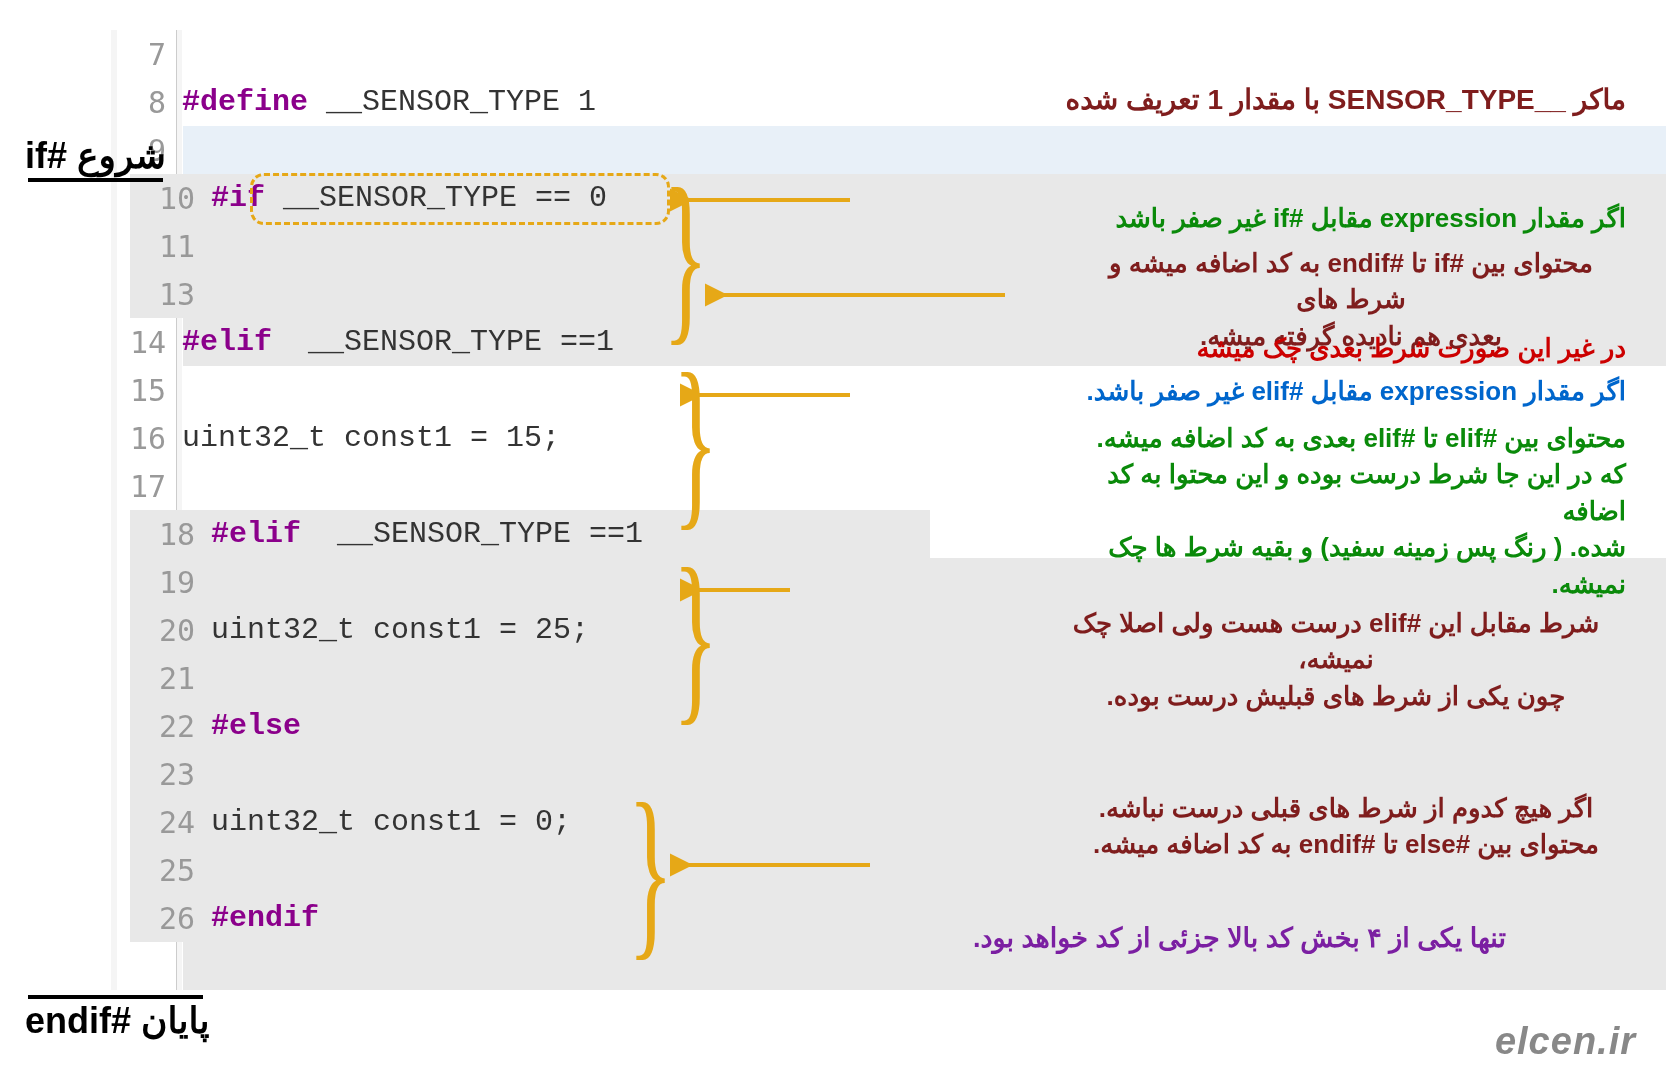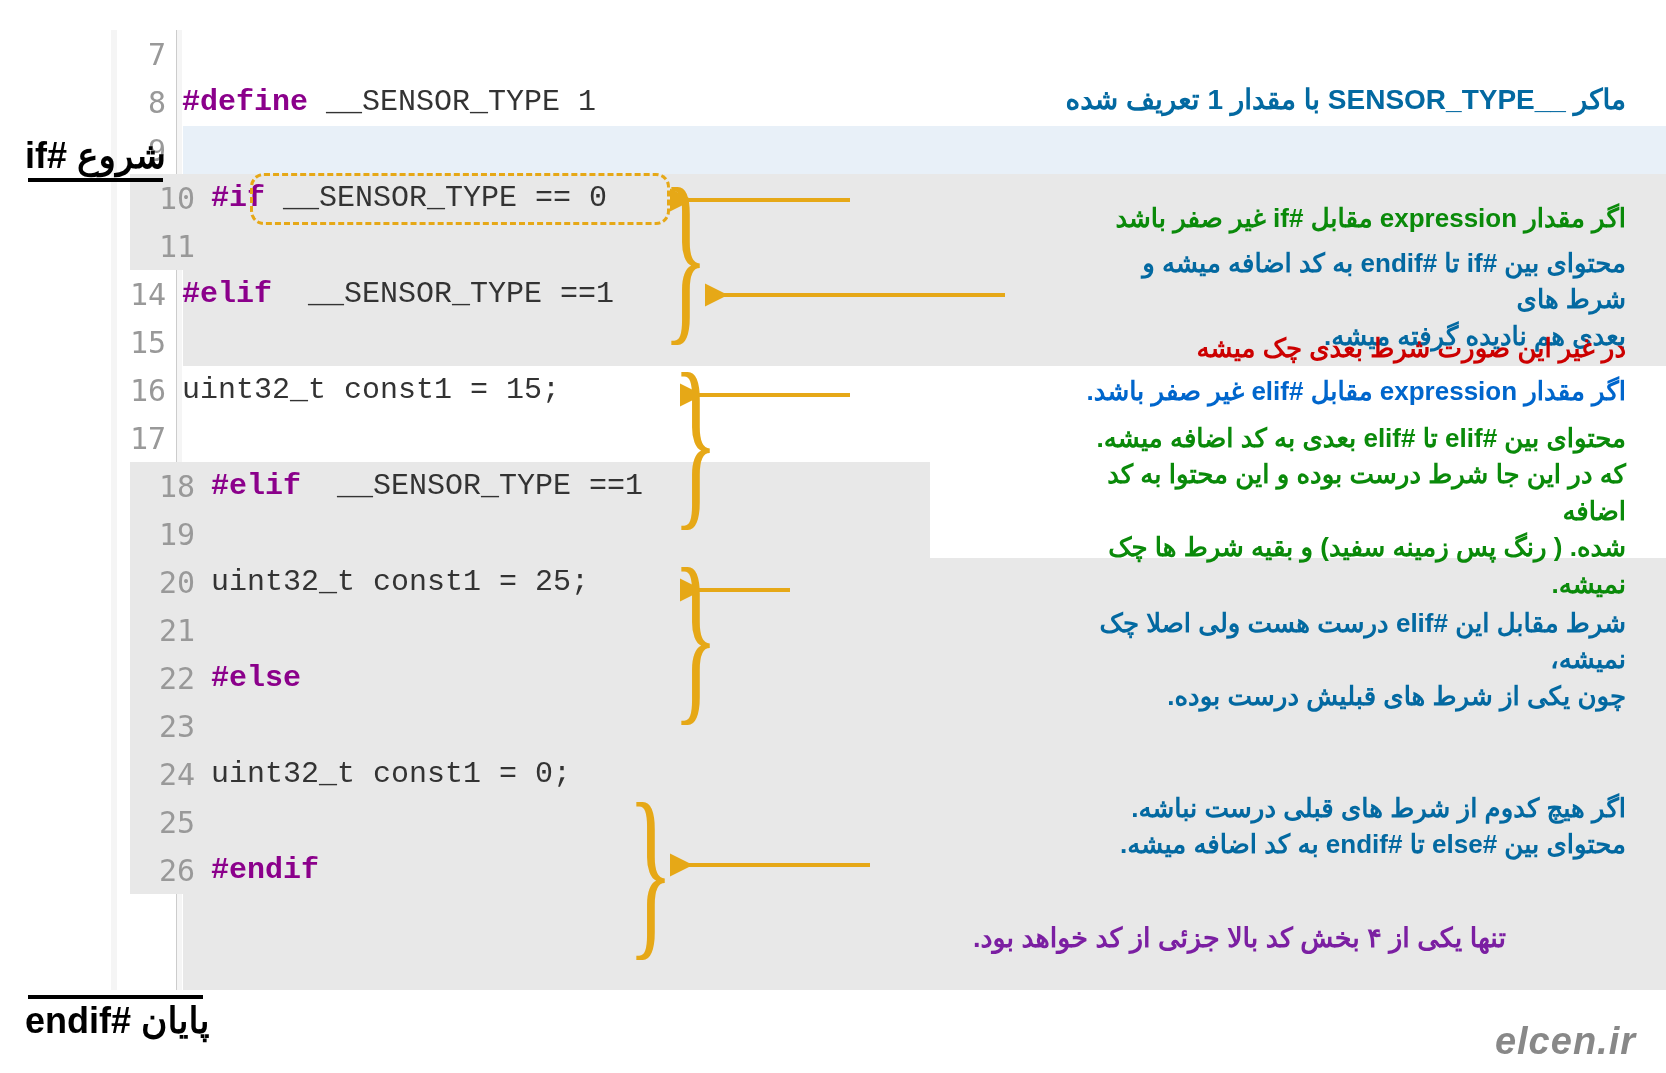--- a/index.html
+++ b/index.html
@@ -11,21 +11,21 @@
 .gutter-r { position:absolute; left:176px; top:30px; width:6px; height:960px; background:#f5f5f5; border-left:1px solid #ccc; }
 .code { padding-left: 8px; white-space: pre; }
 .bg-grey { background: #e8e8e8; padding-left: 29px; }
 .bg-highlight { background: #e8f0f8; }
 .tok-macro { color: #8b008b; font-weight: bold; }
 .tok-ident { color: #333; }
 .tok-num { color: #333; }
 .tok-type { color: #333; }
 .tok-op { color: #333; }
 .annotation { position: absolute; font-family: "Tahoma", "Arial", sans-serif; font-size: 26px; font-weight: bold; direction: rtl; text-align: right; line-height: 1.4; }
-.ann-black { color: #0369a1; }
+.ann-black { color: #7f1d1d; text-align: center; }
 .ann-green { color: #0a8a0a; }
 .ann-red { color: #cc0000; }
 .ann-blue { color: #0066cc; }
 .ann-purple { color: #7b1fa2; }
 .dashed-box { position: absolute; border: 3px dashed #e6a817; border-radius: 14px; }
 .brace { position: absolute; font-family: "Times New Roman", serif; color: #e6a817; font-size: 140px; font-weight: normal; transform: scaleX(0.5); }
 svg.arrow { position:absolute; }
 .side-label { position:absolute; font-family:"Tahoma",sans-serif; font-weight:bold; font-size:36px; color:#000; direction:rtl; }
 .side-underline { position:absolute; height:4px; background:#000; }
 .watermark { position:absolute; right:30px; bottom:10px; font-family:"Arial",sans-serif; font-size:38px; color:#888; font-weight:bold; letter-spacing:1px;font-style:italic; }
@@ -62,20 +62,24 @@
   <span class="lineno">10</span>
   <span class="code"><span class="tok-macro">#if</span><span class="tok-ident"> __SENSOR_TYPE == </span><span class="tok-num">0</span></span>
 </div>
 
 <div class="line bg-grey">
   <span class="lineno">11</span>
   <span class="code"></span>
 </div>
 
 
+<div class="line bg-grey">
+  <span class="lineno">13</span>
+  <span class="code"></span>
+</div>
 
 <div class="line">
   <span class="lineno">14</span>
   <span class="code"><span class="tok-macro">#elif</span><span class="tok-ident">  __SENSOR_TYPE ==</span><span class="tok-num">1</span></span>
 </div>
 
 <div class="line">
   <span class="lineno">15</span>
   <span class="code"></span>
 </div>

